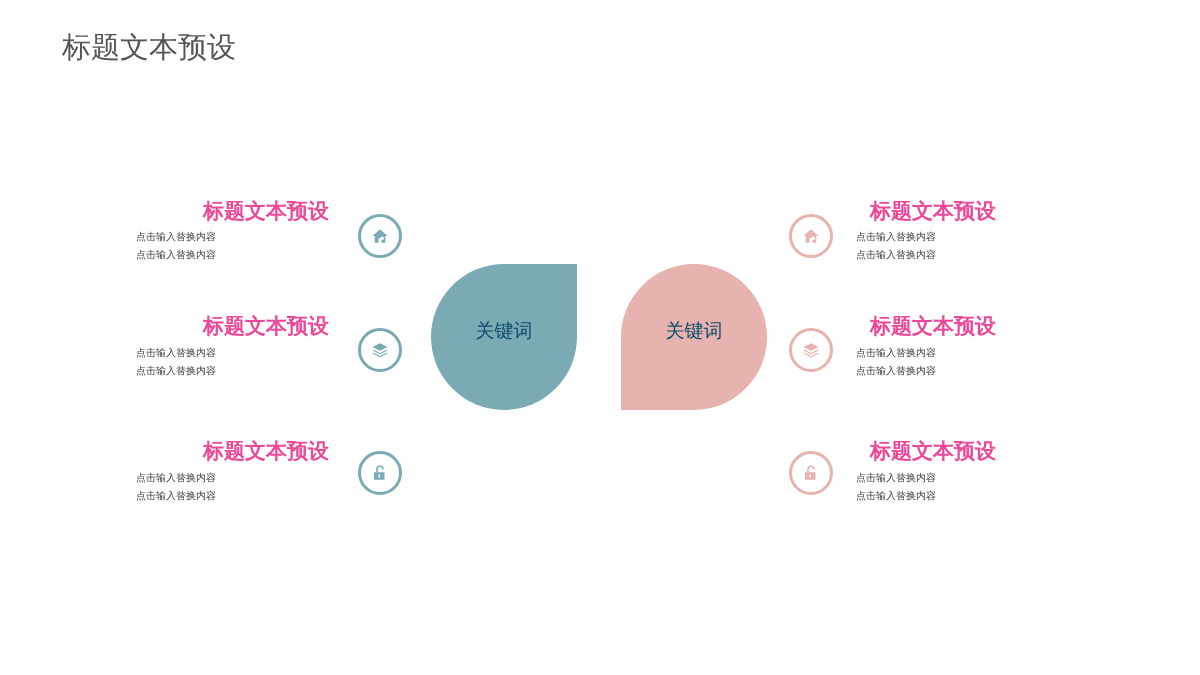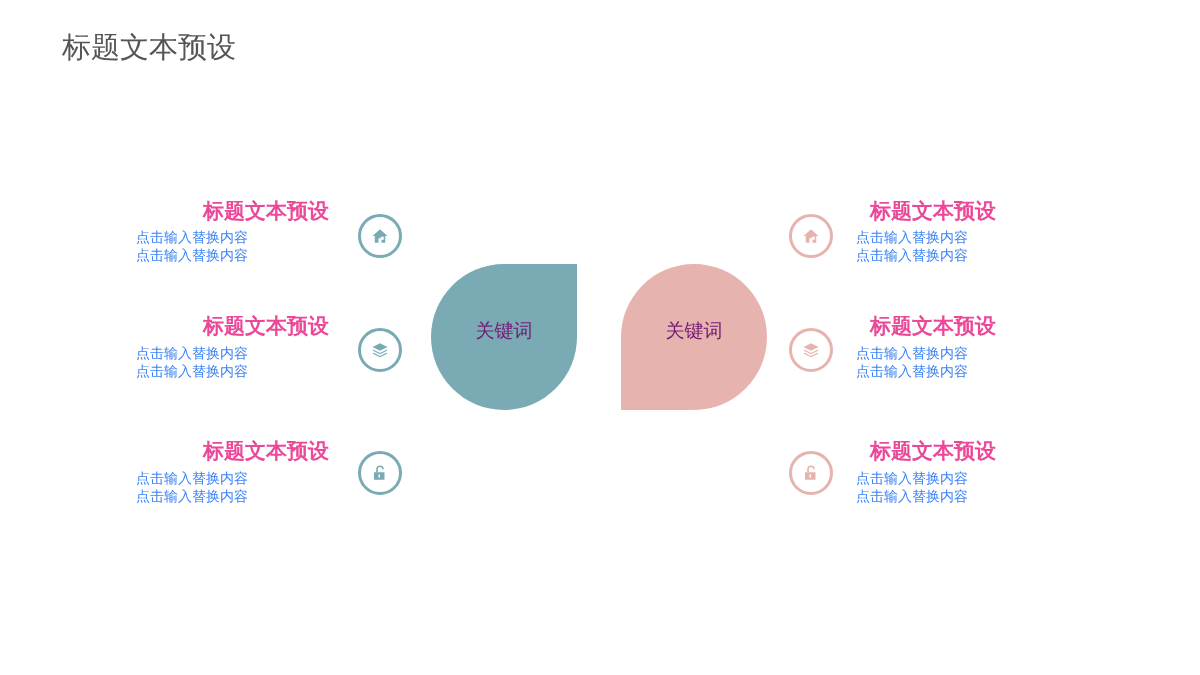--- a/index.html
+++ b/index.html
@@ -1,22 +1,22 @@
 <!DOCTYPE html>
 <html><head>
 <meta charset="utf-8">
 <style>
   html, body { margin:0; padding:0; }
   body { width:1200px; height:675px; background:#ffffff; position:relative; overflow:hidden; font-family:"DejaVu Sans","Liberation Sans",sans-serif; }
   .title { position:absolute; left:62px; top:28px; font-size:29px; color:#555555; letter-spacing:0px; }
   .item-title { position:absolute; font-family:"DejaVu Serif","Liberation Serif",serif; font-weight:bold; font-size:21px; color:#ec4899; white-space:nowrap;margin-left:13px; }
-  .item-desc { position:absolute; font-size:14px; line-height:18px; color:#3b82f6; white-space:nowrap; }
+  .item-desc { position:absolute; font-size:10px; line-height:18px; color:#404040; white-space:nowrap; }
   .ring { position:absolute; width:38px; height:38px; border-radius:50%; border:3px solid; display:flex; align-items:center; justify-content:center; }
   .ring svg { width:18px; height:18px; }
-  .drop { position:absolute; width:146px; height:146px; display:flex; align-items:center; justify-content:center; color:#701a75; font-size:19px; }
+  .drop { position:absolute; width:146px; height:146px; display:flex; align-items:center; justify-content:center; color:#0c4a6e; font-size:19px; }
   .drop-left { left:431px; top:264px; border-radius:73px 0 73px 73px; }
   .drop-right { left:621px; top:264px; border-radius:73px 73px 73px 0; }
   .drop span { position:relative; top:-6px; }
 </style>
 </head>
 <body>
 
 <div class="title">标题文本预设</div>
 
 <div>

